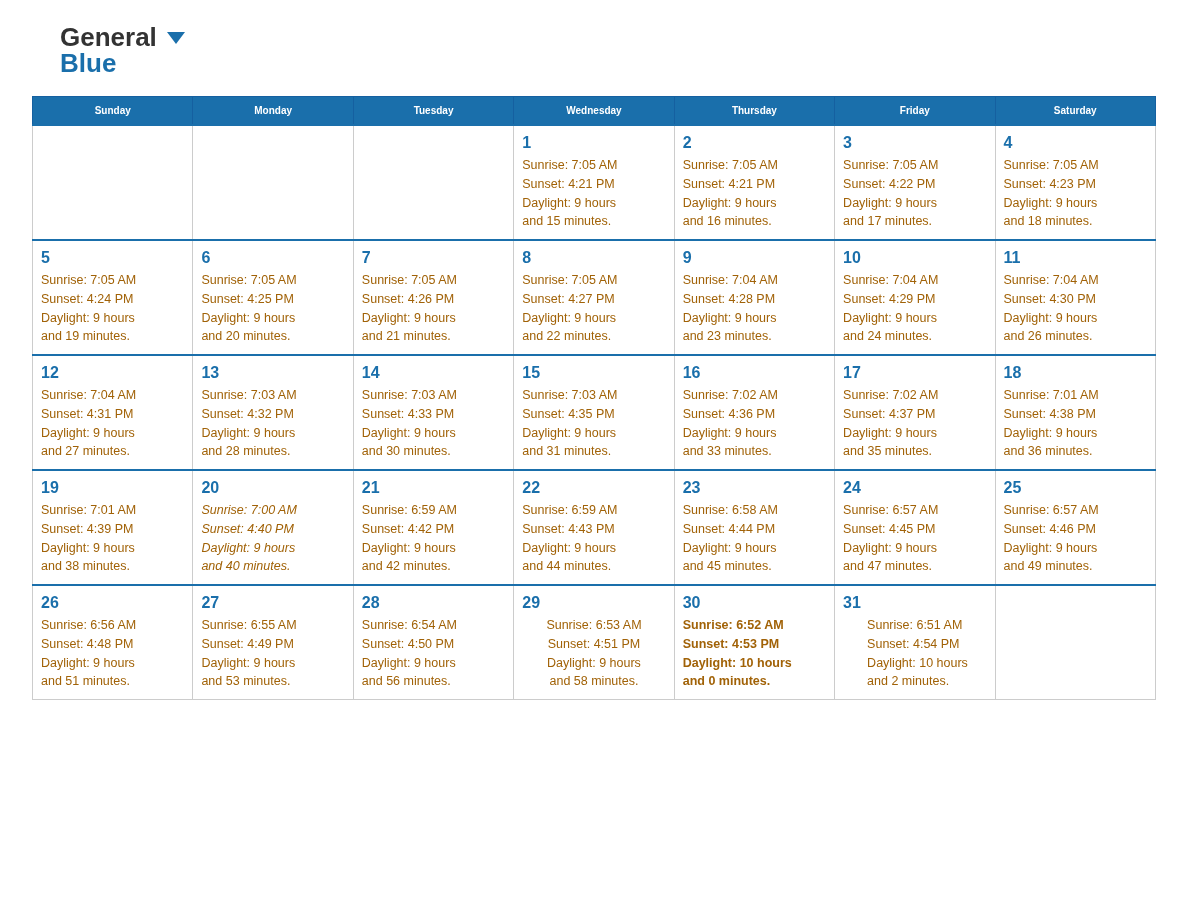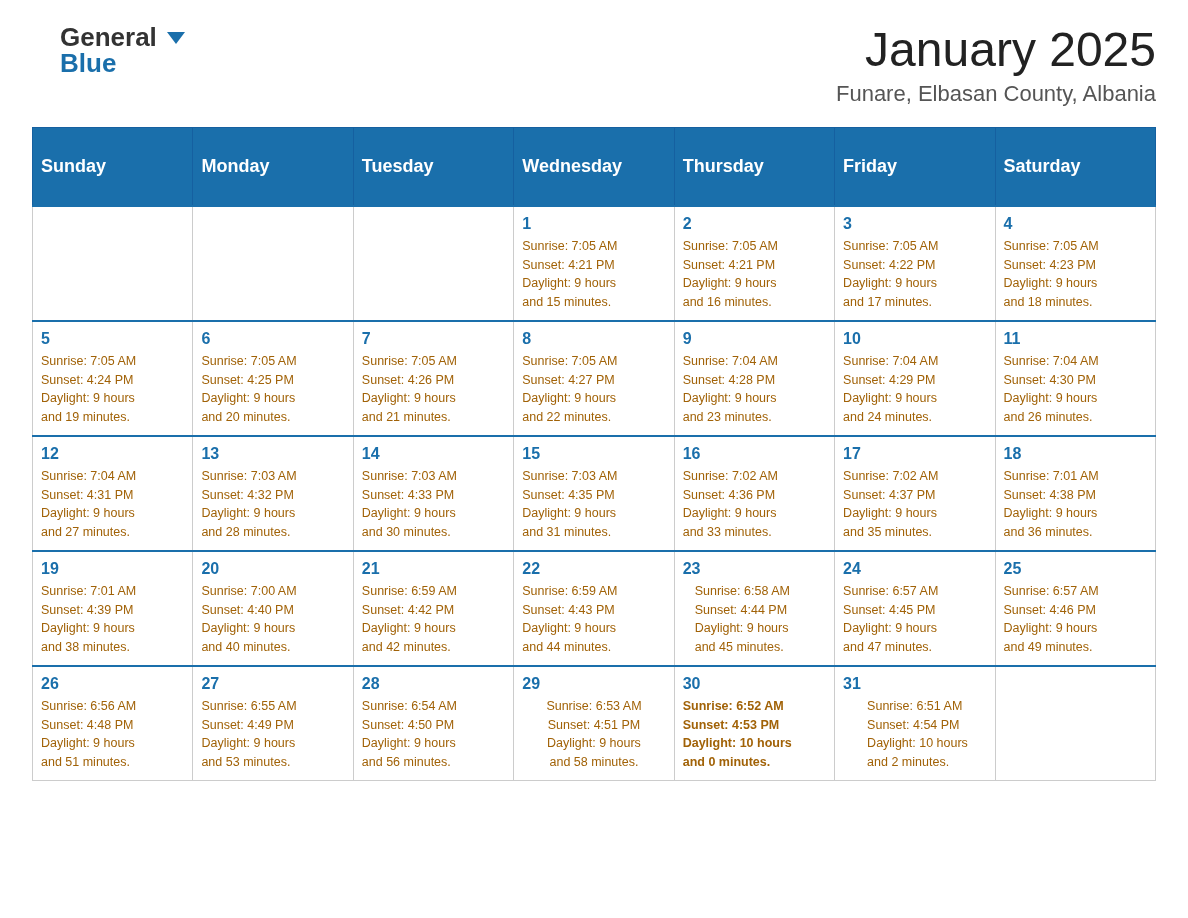--- a/index.html
+++ b/index.html
@@ -51,24 +51,24 @@
       margin-top: 4px;
     }
     .calendar {
       width: 100%;
       border-collapse: collapse;
       border: 1px solid #aaa;
     }
     .calendar th {
       background-color: #1a6fab;
       color: #fff;
-      padding: 28px 8px;
-      font-size: 18px;
+      padding: 8px 8px;
+      font-size: 10px;
       font-weight: bold;
-      text-align: left;
+      text-align: center;
       border: 1px solid #1560a0;
     }
     .calendar td {
       vertical-align: top;
       padding: 8px;
       border: 1px solid #ccc;
       width: calc(100% / 7);
       min-height: 90px;
       font-size: 13px;
       color: #333;
@@ -98,24 +98,20 @@
 <div class="header">
   <div class="logo">
     <div class="logo-general">
       <span>General</span>
       <span style="display:inline-block; width:0; height:0; border-left:9px solid transparent; border-right:9px solid transparent; border-top:12px solid #1a6fab; margin-left:3px; vertical-align:middle; margin-bottom:2px;"></span>
     </div>
     <div class="logo-blue">
       <span>Blue</span>
     </div>
   </div>
-  <div class="title-area">
-    <div class="main-title">January 2025</div>
-    <div class="subtitle">Funare, Elbasan County, Albania</div>
-  </div>
 </div>
 
 <table class="calendar">
   <thead>
     <tr>
     <th>Sunday</th>
         <th>Monday</th>
         <th>Tuesday</th>
         <th>Wednesday</th>
         <th>Thursday</th>
@@ -262,42 +258,42 @@
       <tr class="week-row">
         <td>
           <span class="day-number">19</span>
           <div class="day-info" style="white-space: pre-line;">Sunrise: 7:01 AM
 Sunset: 4:39 PM
 Daylight: 9 hours
 and 38 minutes.</div>
         </td>
         <td>
           <span class="day-number">20</span>
-          <div class="day-info" style="white-space: pre-line;">Sunrise: 7:00 AM
+          <div class="day-info" style="white-space: pre-line; font-style: italic;">Sunrise: 7:00 AM
 Sunset: 4:40 PM
 Daylight: 9 hours
 and 40 minutes.</div>
         </td>
         <td>
           <span class="day-number">21</span>
           <div class="day-info" style="white-space: pre-line;">Sunrise: 6:59 AM
 Sunset: 4:42 PM
 Daylight: 9 hours
 and 42 minutes.</div>
         </td>
         <td>
           <span class="day-number">22</span>
           <div class="day-info" style="white-space: pre-line;">Sunrise: 6:59 AM
 Sunset: 4:43 PM
 Daylight: 9 hours
 and 44 minutes.</div>
         </td>
         <td>
           <span class="day-number">23</span>
-          <div class="day-info" style="white-space: pre-line; margin-left: 12px;">Sunrise: 6:58 AM
+          <div class="day-info" style="white-space: pre-line;">Sunrise: 6:58 AM
 Sunset: 4:44 PM
 Daylight: 9 hours
 and 45 minutes.</div>
         </td>
         <td>
           <span class="day-number">24</span>
           <div class="day-info" style="white-space: pre-line;">Sunrise: 6:57 AM
 Sunset: 4:45 PM
 Daylight: 9 hours
 and 47 minutes.</div>

